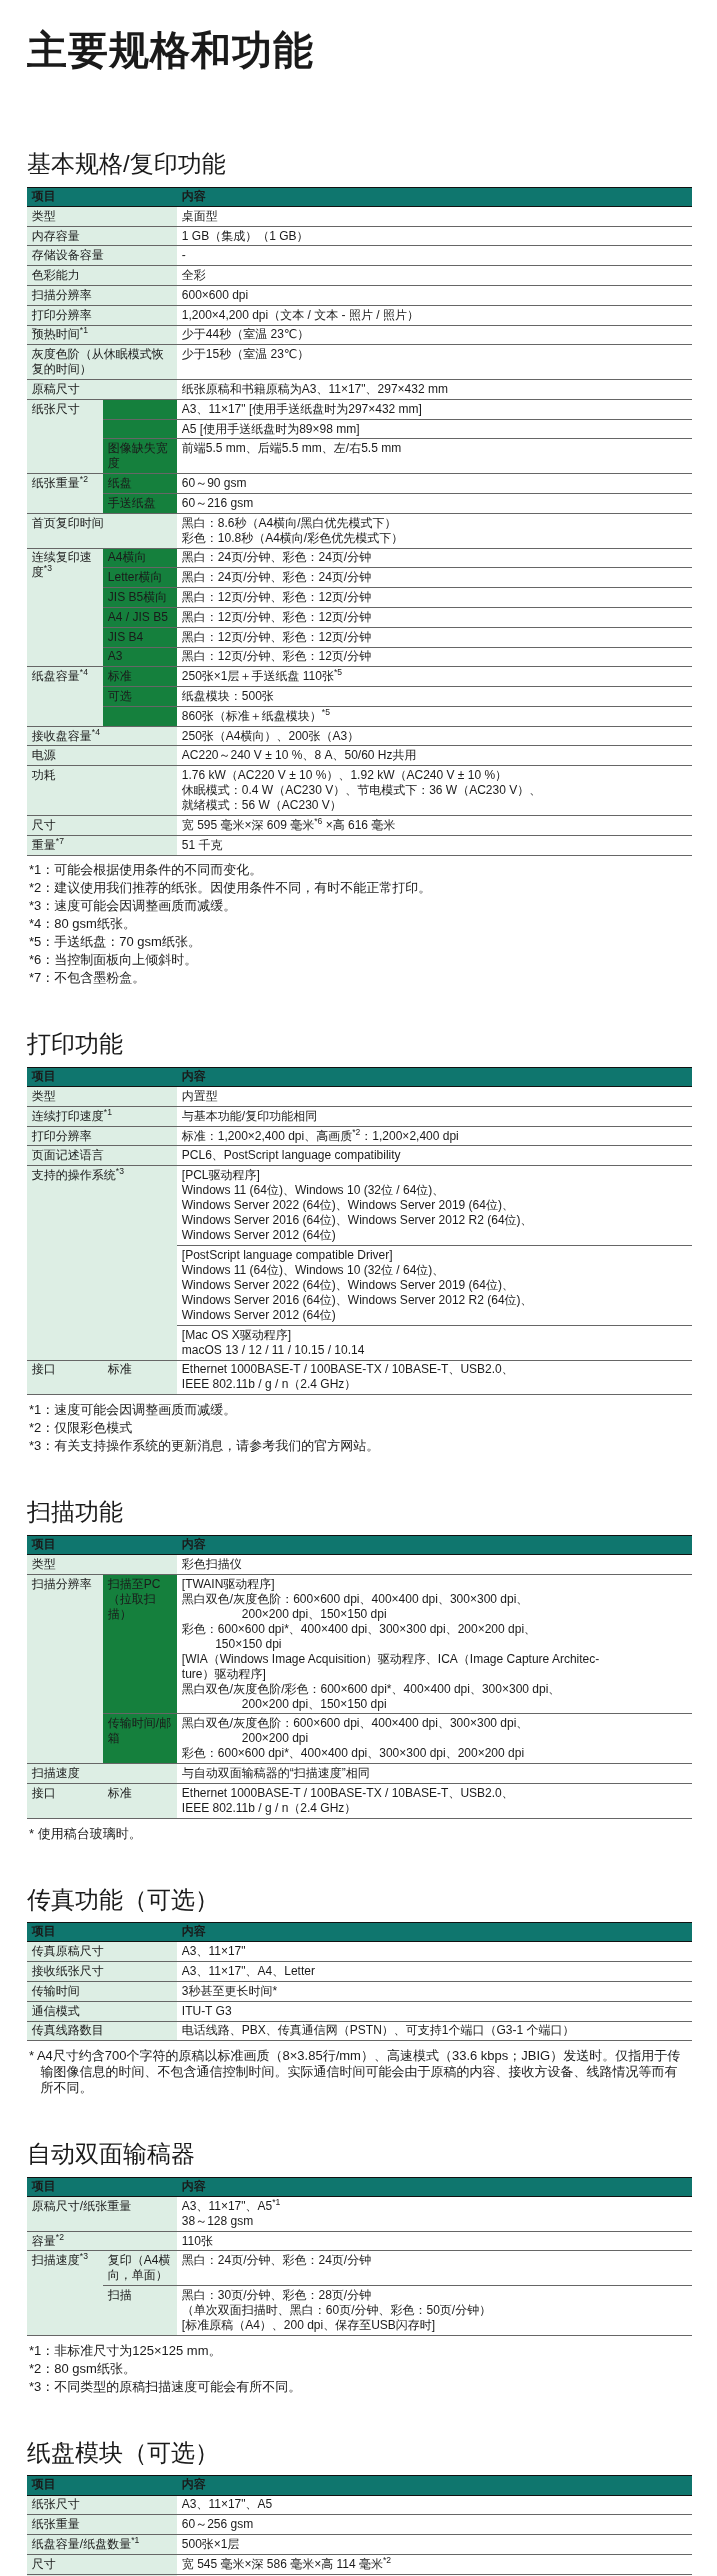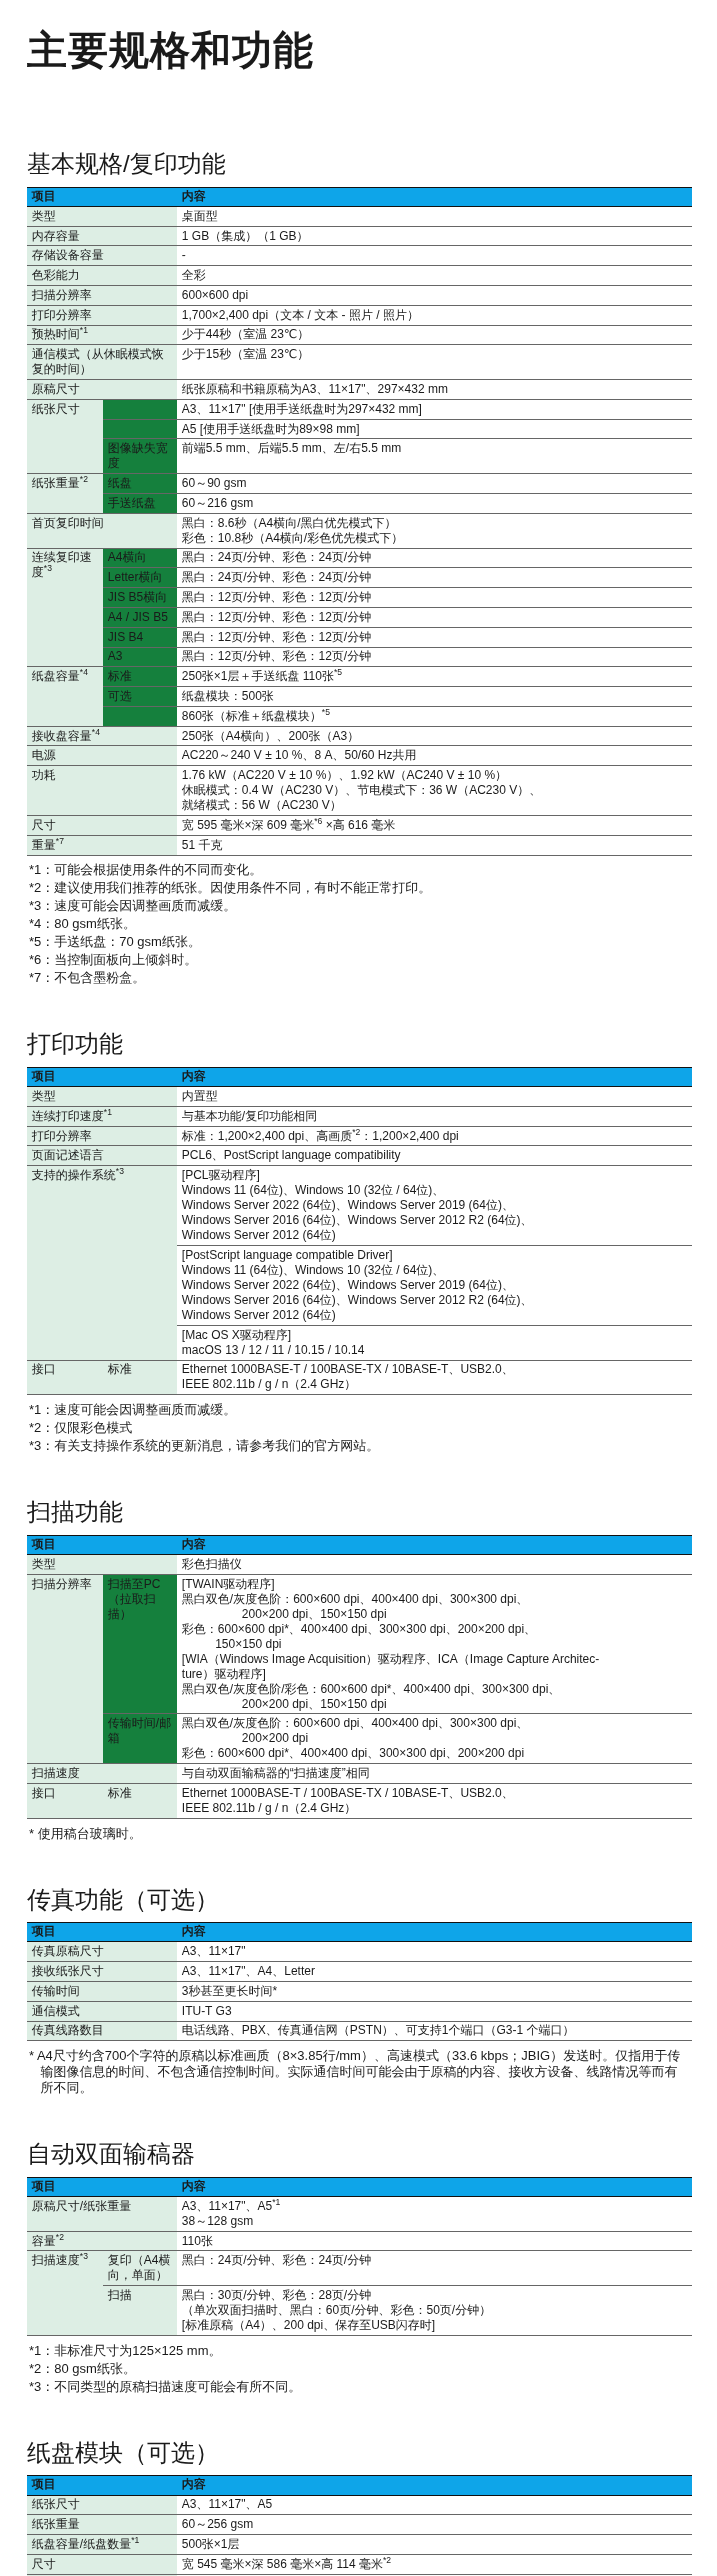--- a/index.html
+++ b/index.html
@@ -5,21 +5,21 @@
   html,body{margin:0;padding:0;background:#ffffff;}
   body{width:717px;min-height:2576px;color:#1a1a1a;
        font-family:"Liberation Sans","DejaVu Sans",sans-serif;}
   .page{padding:19px 26px 29px 27px;}
   h1{font-size:40px;line-height:1.15;margin:8px 0 75px 0;font-weight:700;letter-spacing:1px;}
   .section{margin-top:42px;}
   .section.first{margin-top:0;}
   h2{font-size:24px;margin:0 0 6.7px 0;font-weight:400;}
   table{width:665px;border-collapse:collapse;border-top:1.9px solid #111;border-bottom:1.9px solid #111;table-layout:fixed;}
   col.c1{width:76px;} col.c2{width:74px;} col.c3{width:auto;}
-  thead th{background:#0ea5e9;text-align:left;font-size:12px;font-weight:700;
+  thead th{background:#0f766e;text-align:left;font-size:12px;font-weight:700;
            padding:1px 4.8px 1.9px 4.8px;line-height:15.3px;border-bottom:1.9px solid #111;}
   td{font-size:12px;line-height:15px;padding:1.9px 4.8px;vertical-align:top;
      border-bottom:1px solid #666;word-break:break-word;}
   td.label{background:#ddeee4;}
   td.sub{background:#15803d;}
   td.sub.green{background:#ddeee4;}
   td.value{white-space:pre-wrap;}
   sup{font-size:8.6px;line-height:0;vertical-align:super;}
   .footnotes{margin-top:6.7px;}
   .footnotes p{margin:2px;font-size:13px;line-height:16px;padding-left:11.5px;text-indent:-11.5px;}
@@ -61,28 +61,28 @@
             <tr>
               <td class="label" rowspan="1" colspan="2">色彩能力</td>
               <td class="value">全彩</td>
             </tr>
             <tr>
               <td class="label" rowspan="1" colspan="2">扫描分辨率</td>
               <td class="value">600×600 dpi</td>
             </tr>
             <tr>
               <td class="label" rowspan="1" colspan="2">打印分辨率</td>
-              <td class="value">1,700×2,400 dpi（文本 / 文本 - 照片 / 照片）</td>
+              <td class="value">1,200×4,200 dpi（文本 / 文本 - 照片 / 照片）</td>
             </tr>
             <tr>
               <td class="label" rowspan="1" colspan="2">预热时间<sup>*1</sup></td>
               <td class="value">少于44秒（室温 23℃）</td>
             </tr>
             <tr>
-              <td class="label" rowspan="1" colspan="2">通信模式（从休眠模式恢复的时间）</td>
+              <td class="label" rowspan="1" colspan="2">灰度色阶（从休眠模式恢复的时间）</td>
               <td class="value">少于15秒（室温 23℃）</td>
             </tr>
             <tr>
               <td class="label" rowspan="1" colspan="2">原稿尺寸</td>
               <td class="value">纸张原稿和书籍原稿为A3、11×17"、297×432 mm</td>
             </tr>
             <tr>
               <td class="label" rowspan="3">纸张尺寸</td>
               <td class="sub"></td>
               <td class="value">A3、11×17" [使用手送纸盘时为297×432 mm]</td>

